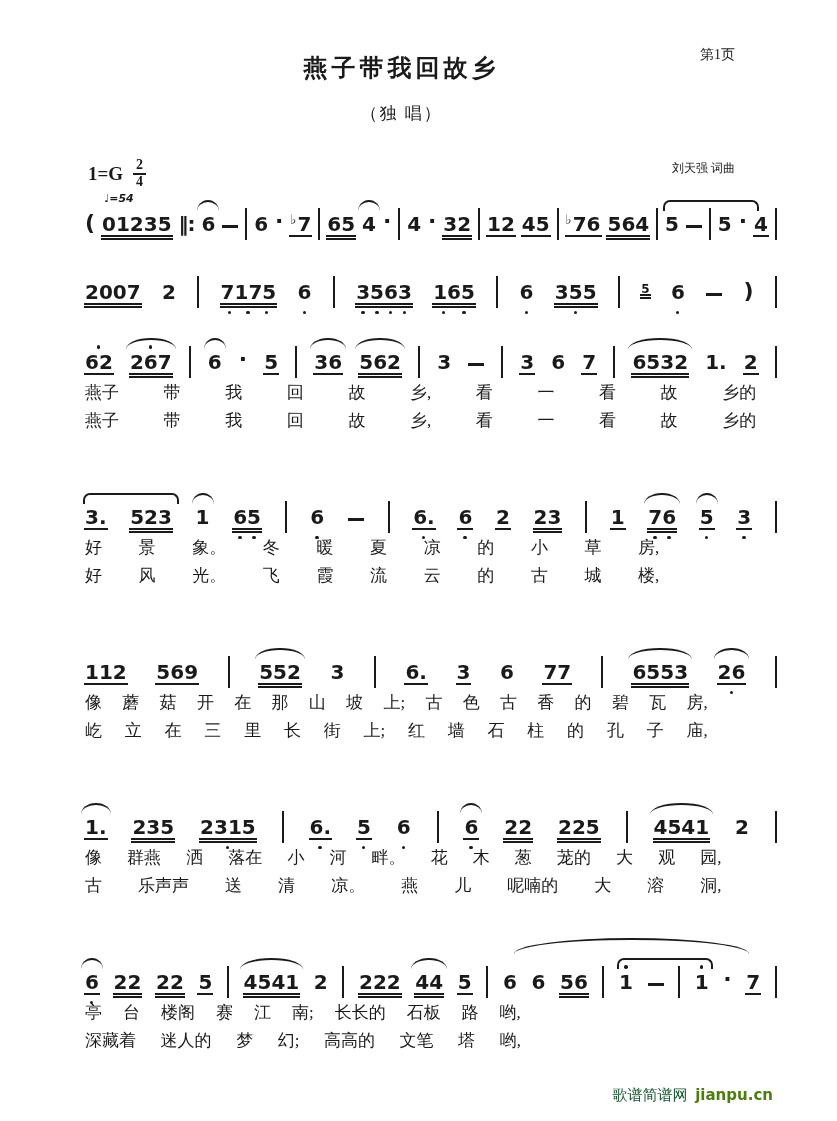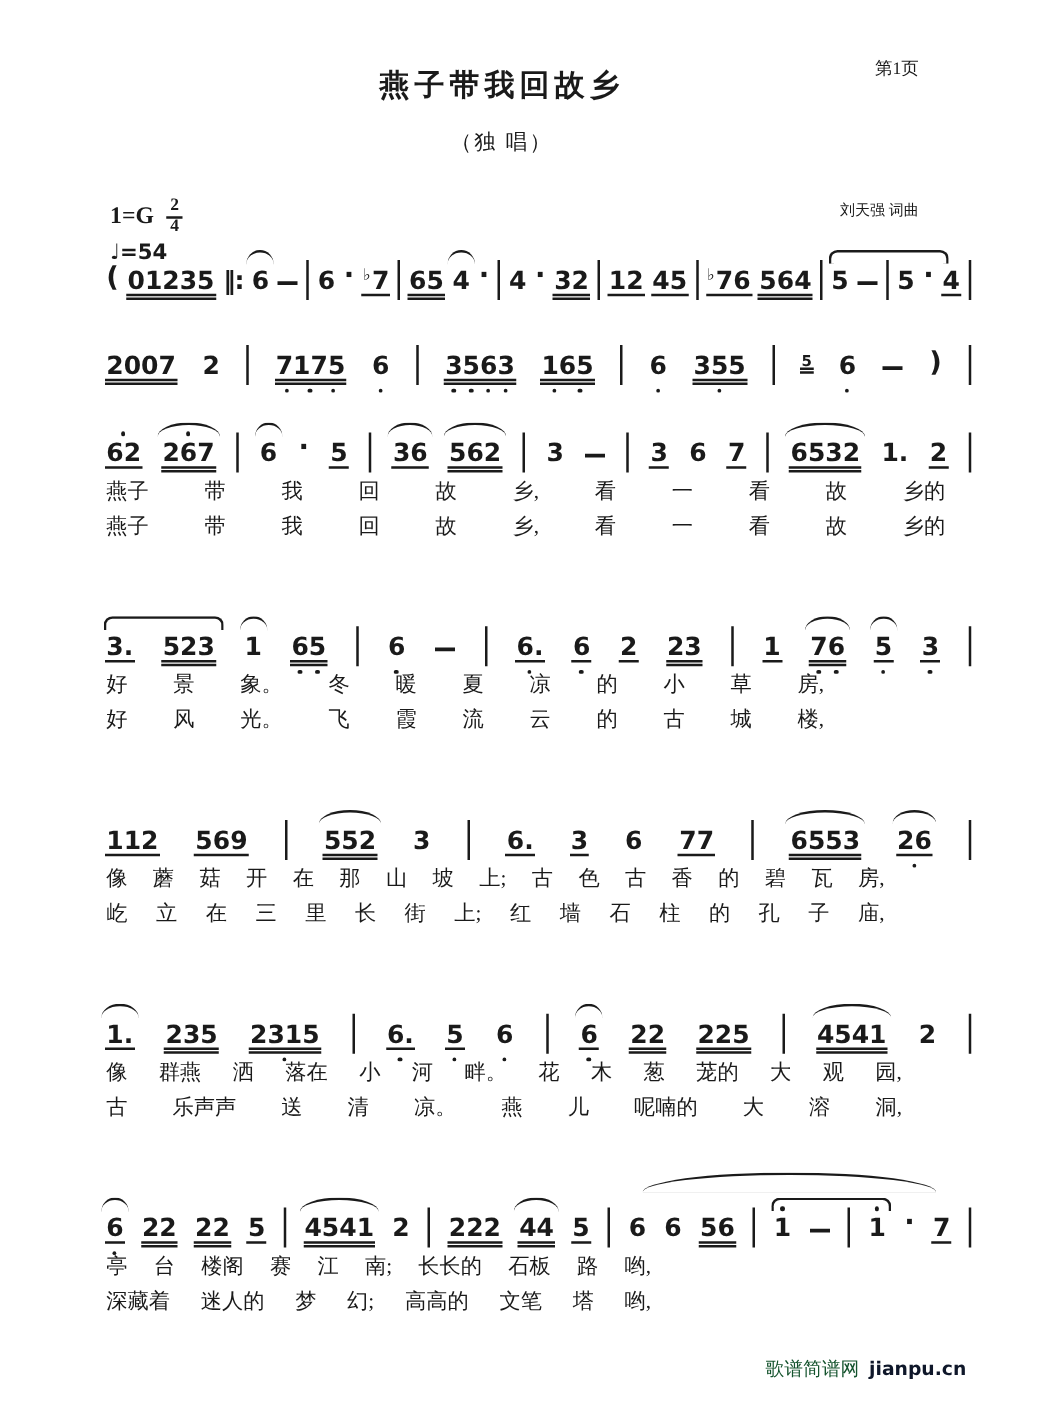--- a/index.html
+++ b/index.html
@@ -6,25 +6,25 @@
   .sheet{position:relative;width:803px;height:1121px;background:#fff;color:#1a1a1a;overflow:hidden;
          font-family:"Liberation Serif",serif;}
   .page-no{position:absolute;top:46px;right:68px;font-size:14px;}
   .title{position:absolute;top:52px;left:0;right:0;margin:0;text-align:center;
          font-size:24px;font-weight:600;letter-spacing:4px;}
   .subtitle{position:absolute;top:102px;left:0;right:0;text-align:center;font-size:17px;letter-spacing:2px;}
   .keyline{position:absolute;top:158px;left:88px;font-size:19px;font-weight:600;}
   .frac{display:inline-block;vertical-align:-6px;margin-left:10px;text-align:center;}
   .frac i{display:block;font-style:normal;font-size:14px;font-weight:700;line-height:1.05;padding:0 3px;}
   .frac i:first-child{border-bottom:2px solid #1a1a1a;}
-  .tempo{position:absolute;top:192px;left:88px;font-family:"DejaVu Sans",sans-serif;font-size:17px;font-weight:600;}
+  .tempo{position:absolute;top:192px;left:104px;font-family:"DejaVu Sans",sans-serif;font-size:11px;font-weight:600;font-style:italic;}
   .credit{position:absolute;top:160px;right:68px;font-size:12px;}
   .watermark{position:absolute;top:1086px;right:30px;font-size:15px;}
   .wm-cn{color:#14532d;text-align:center;}
-  .wm-en{color:#0f172a;font-weight:700;font-family:"DejaVu Sans",sans-serif;margin-left:4px;}
+  .wm-en{color:#4d7c0f;font-weight:700;font-family:"DejaVu Sans",sans-serif;margin-left:4px;}
 
   .system{position:absolute;left:85px;width:692px;}
   .notes{position:relative;display:flex;justify-content:space-between;align-items:flex-end;height:42px;}
   .n{position:relative;font-family:"DejaVu Sans",sans-serif;font-weight:700;font-size:20px;
      line-height:1;padding-bottom:6px;white-space:nowrap;}
   .u1::after{content:"";position:absolute;left:-1px;right:-1px;bottom:3px;height:2px;background:#1a1a1a;}
   .u2::before{content:"";position:absolute;left:-1px;right:-1px;bottom:0;height:2px;background:#1a1a1a;}
   .bar{width:2px;height:32px;background:#1a1a1a;}
   .dash{width:16px;height:3px;background:#1a1a1a;margin-bottom:12px;padding:0;}
   .adot{font-size:22px;padding-bottom:8px;}

